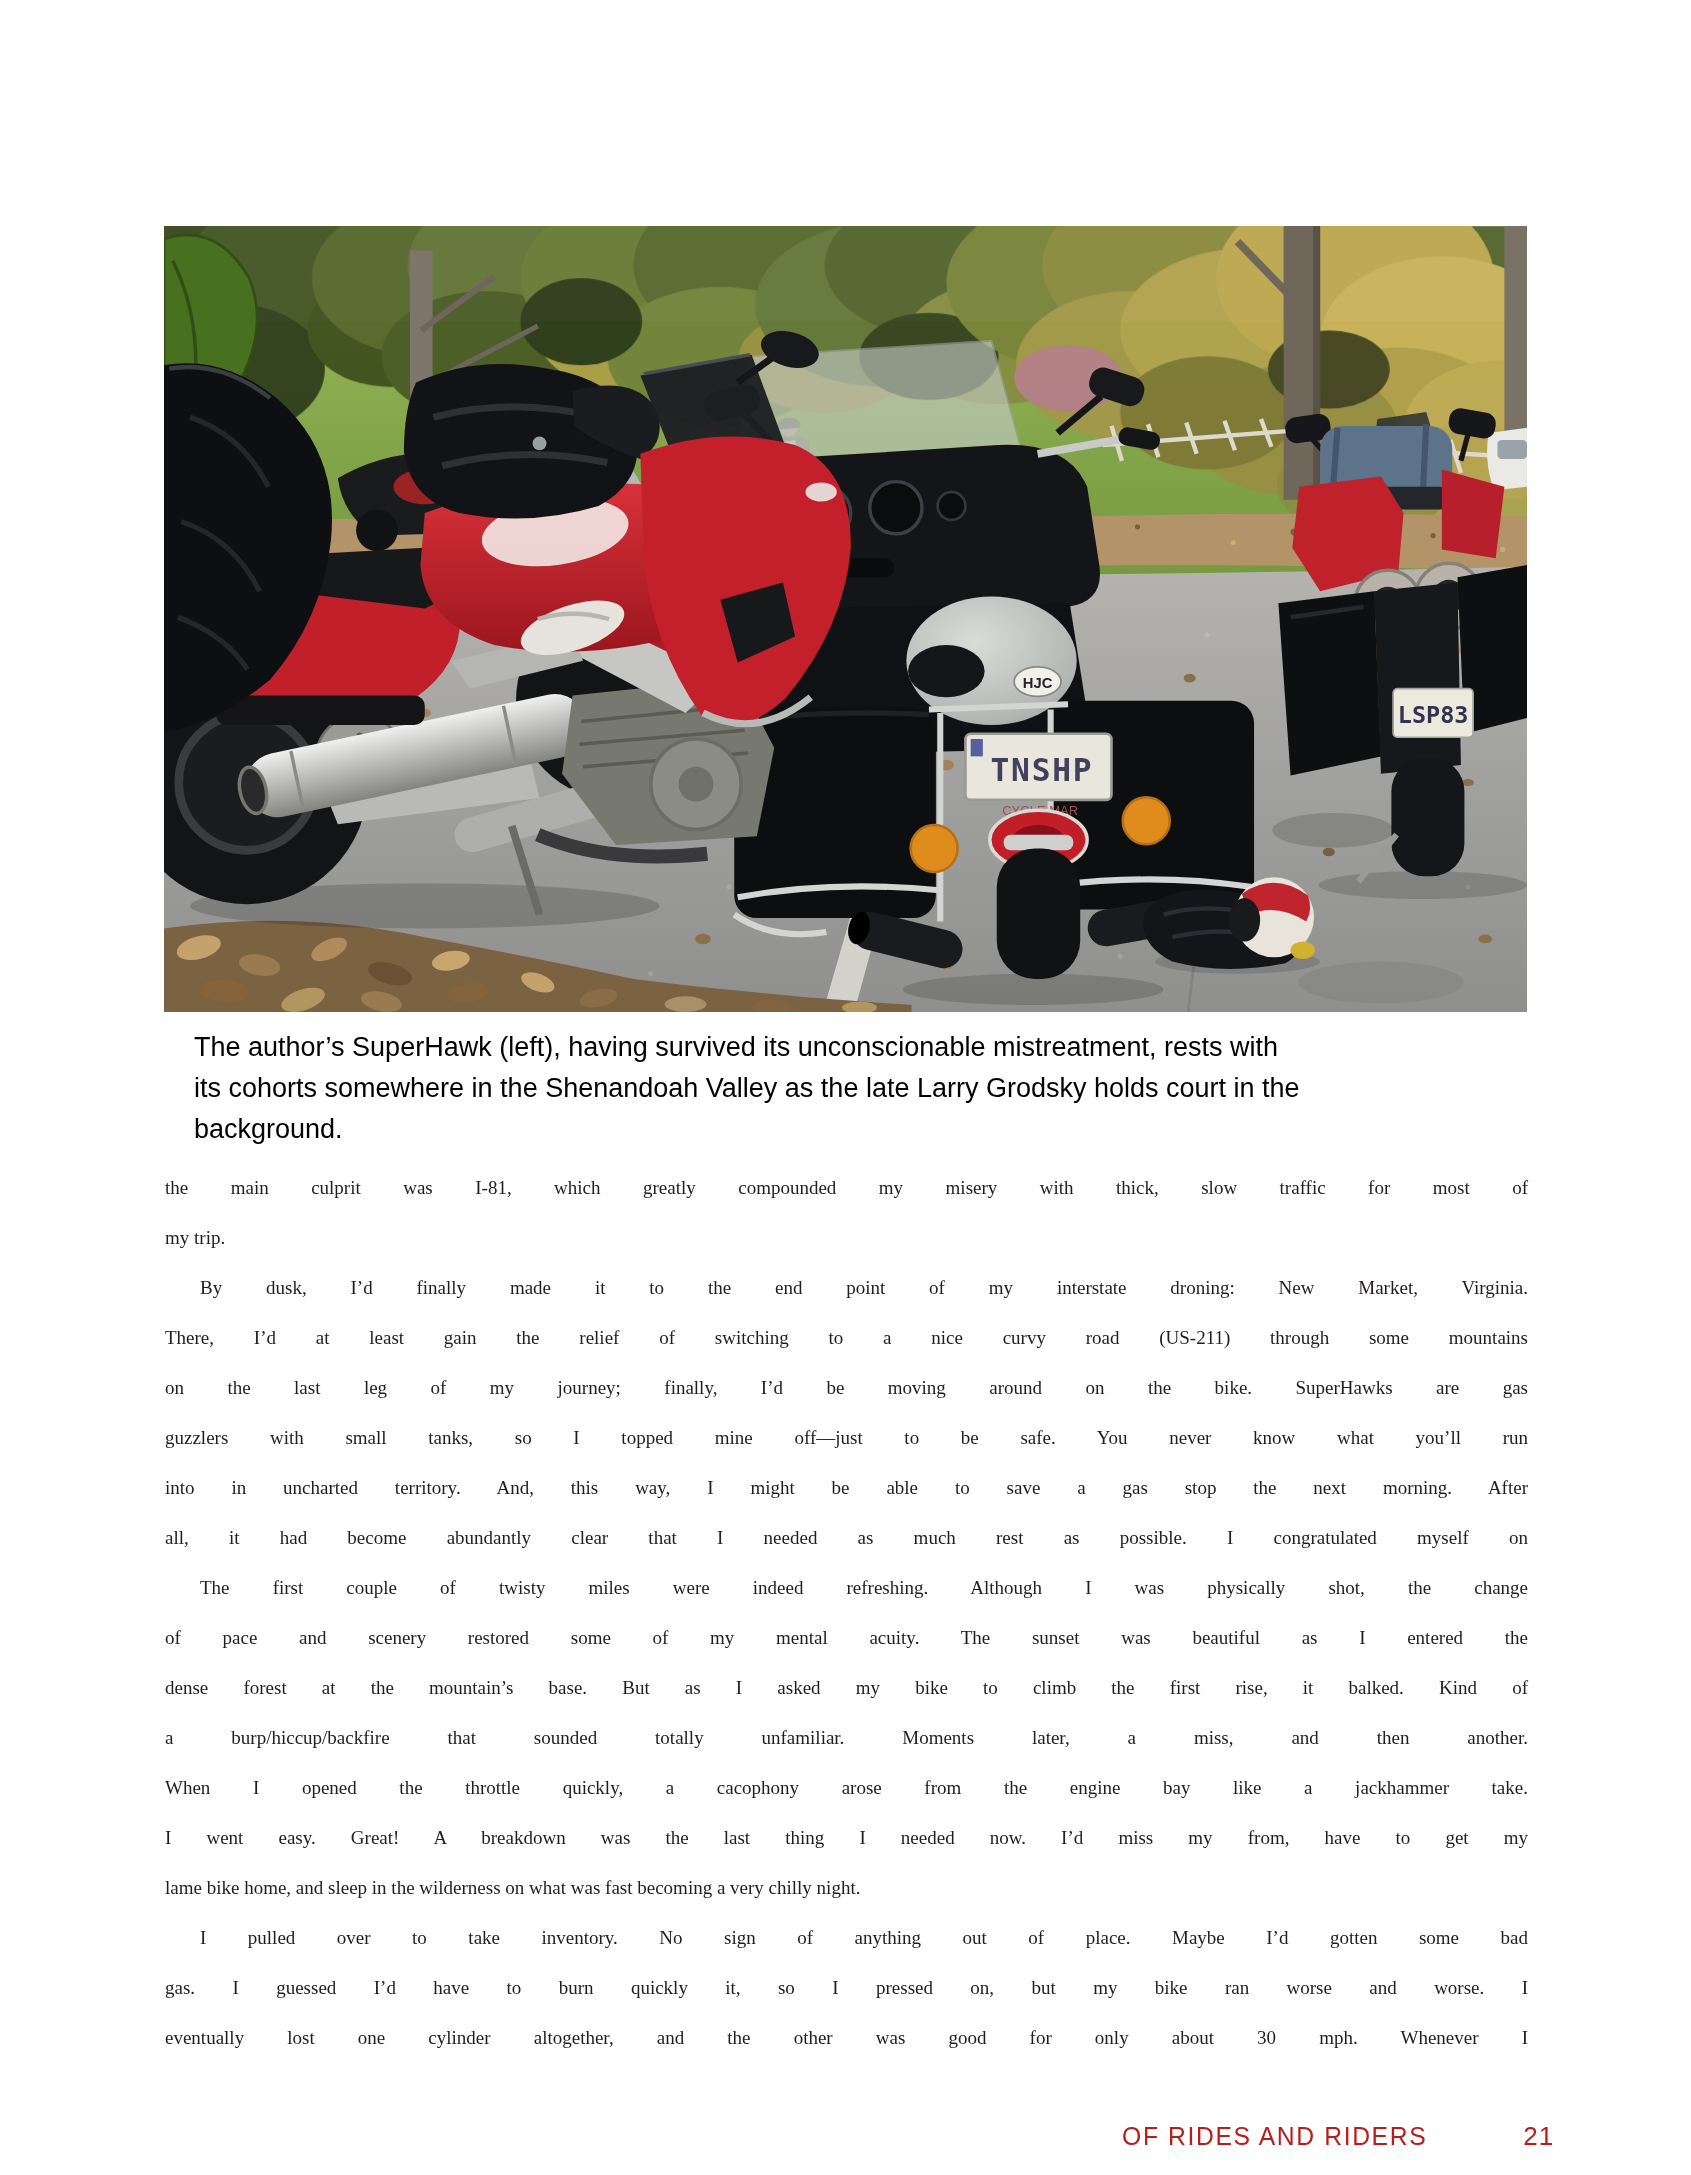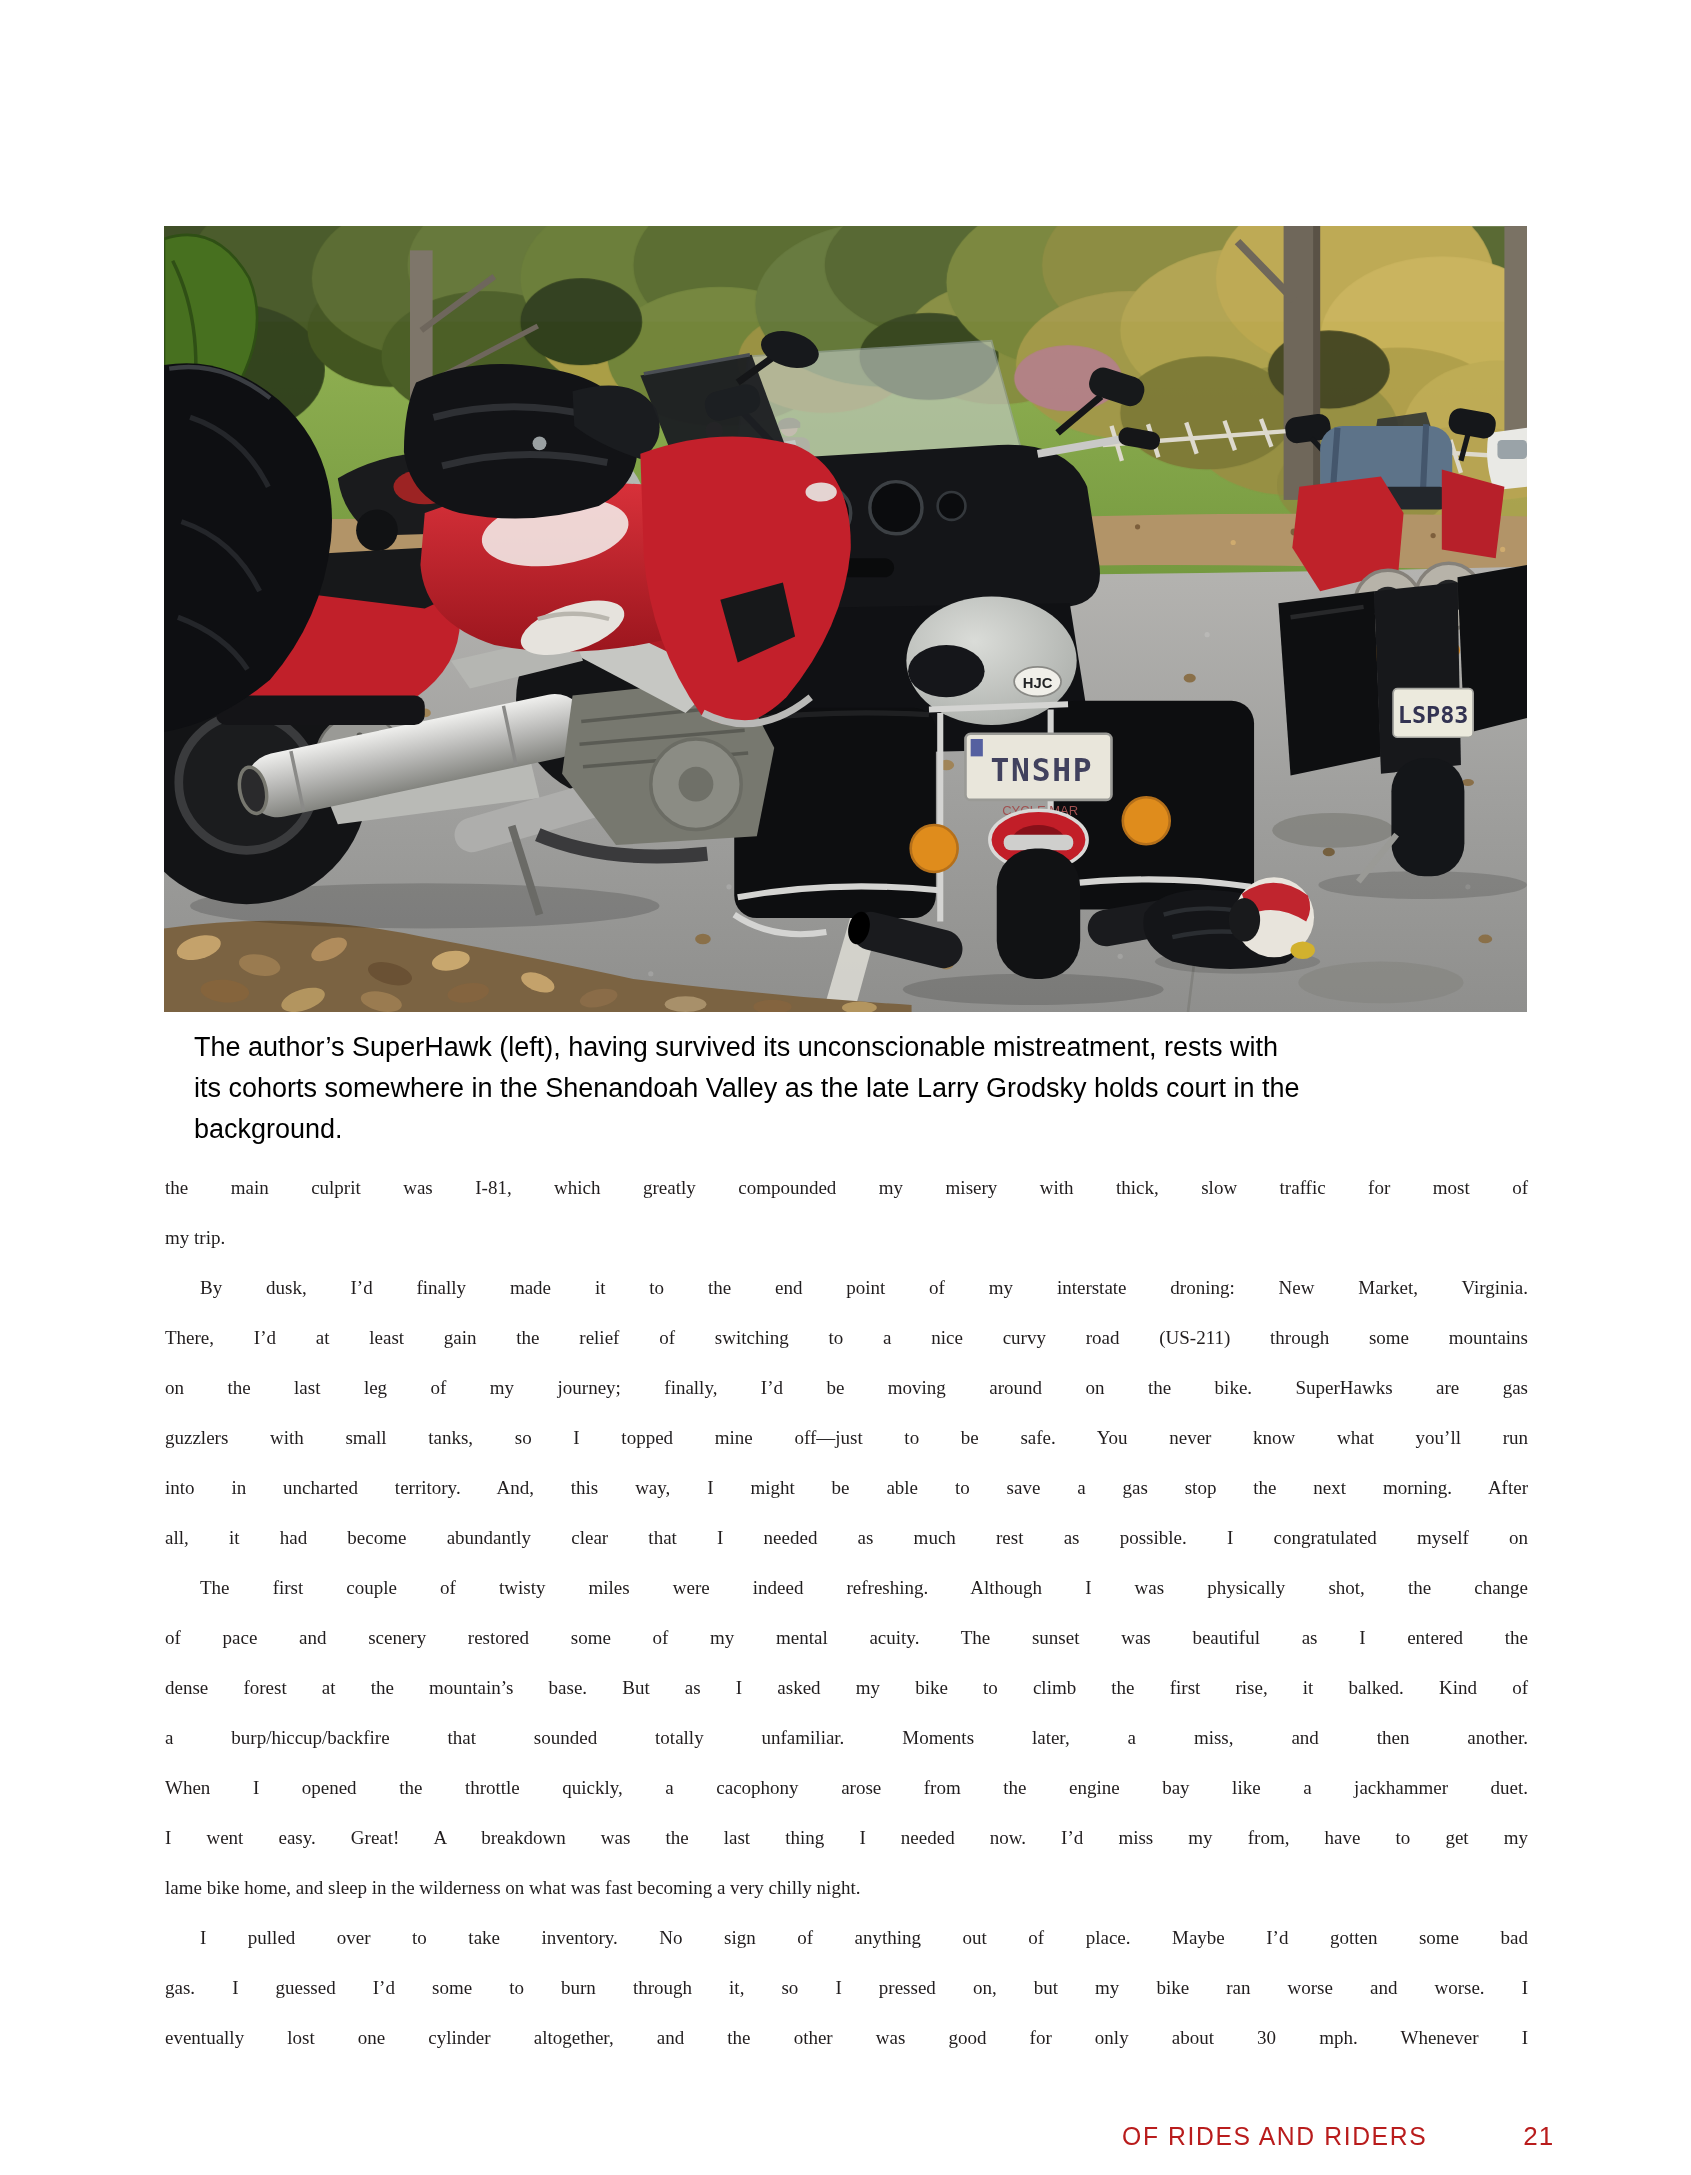--- a/index.html
+++ b/index.html
@@ -441,25 +441,25 @@
     <div class="bline indent">By dusk, I’d finally made it to the end point of my interstate droning: New Market, Virginia.</div>
     <div class="bline">There, I’d at least gain the relief of switching to a nice curvy road (US-211) through some mountains</div>
     <div class="bline">on the last leg of my journey; finally, I’d be moving around on the bike. SuperHawks are gas</div>
     <div class="bline">guzzlers with small tanks, so I topped mine off—just to be safe. You never know what you’ll run</div>
     <div class="bline">into in uncharted territory. And, this way, I might be able to save a gas stop the next morning. After</div>
     <div class="bline">all, it had become abundantly clear that I needed as much rest as possible. I congratulated myself on</div>
     <div class="bline indent">The first couple of twisty miles were indeed refreshing. Although I was physically shot, the change</div>
     <div class="bline">of pace and scenery restored some of my mental acuity. The sunset was beautiful as I entered the</div>
     <div class="bline">dense forest at the mountain’s base. But as I asked my bike to climb the first rise, it balked. Kind of</div>
     <div class="bline">a burp/hiccup/backfire that sounded totally unfamiliar. Moments later, a miss, and then another.</div>
-    <div class="bline">When I opened the throttle quickly, a cacophony arose from the engine bay like a jackhammer duet.</div>
+    <div class="bline">When I opened the throttle quickly, a cacophony arose from the engine bay like a jackhammer take.</div>
     <div class="bline">I went easy. Great! A breakdown was the last thing I needed now. I’d miss my from, have to get my</div>
     <div class="bline parend">lame bike home, and sleep in the wilderness on what was fast becoming a very chilly night.</div>
     <div class="bline indent">I pulled over to take inventory. No sign of anything out of place. Maybe I’d gotten some bad</div>
-    <div class="bline">gas. I guessed I’d some to burn through it, so I pressed on, but my bike ran worse and worse. I</div>
+    <div class="bline">gas. I guessed I’d have to burn quickly it, so I pressed on, but my bike ran worse and worse. I</div>
     <div class="bline">eventually lost one cylinder altogether, and the other was good for only about 30 mph. Whenever I</div>
   </div>
 
   <div class="footer">
     <span class="ftitle">OF RIDES AND RIDERS</span>
     <span class="fnum">21</span>
   </div>
 
 </div>
 

